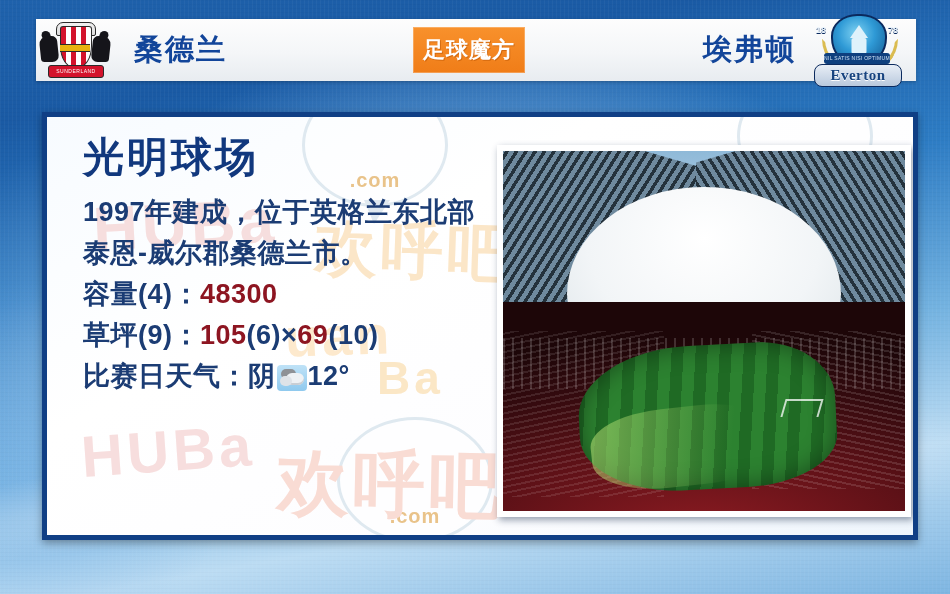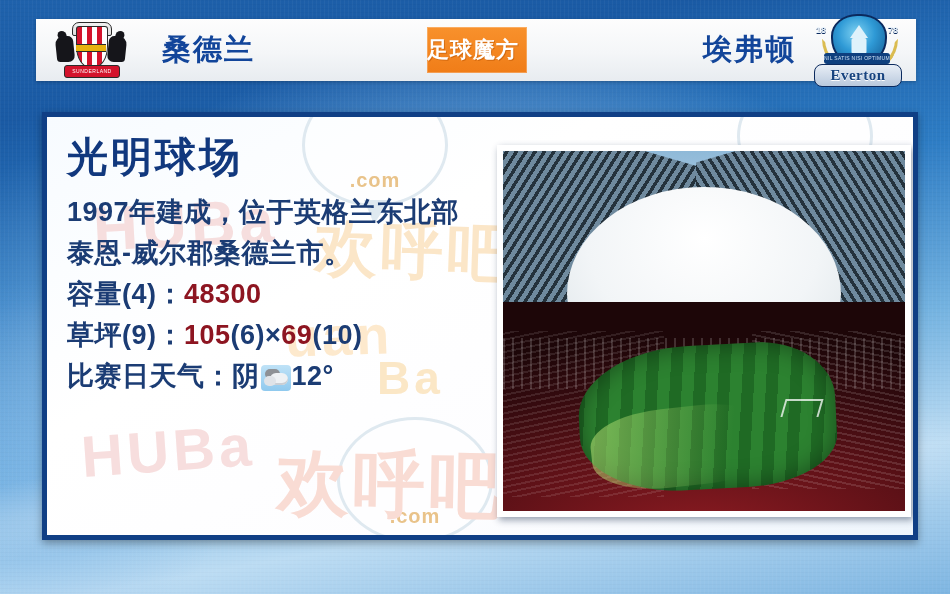--- a/index.html
+++ b/index.html
@@ -30,43 +30,43 @@
   .bg-swoosh2{position:absolute;right:-40px;top:300px;width:520px;height:260px;
     background:radial-gradient(ellipse 320px 90px at 60% 50%, rgba(255,255,255,.18), rgba(255,255,255,0) 72%);
     transform:rotate(7deg);}
 
   
   .header{position:absolute;left:36px;top:19px;width:880px;height:62px;
     background:linear-gradient(180deg,#fdfdfd 0%,#f4f6f8 55%,#e8ecf0 100%);
     box-shadow:0 1px 3px rgba(0,0,0,.25);
     display:flex;align-items:center;}
   .team{display:flex;align-items:center;height:100%;}
-  .team.home{flex:1;padding-left:18px;gap:34px;}
+  .team.home{flex:1;padding-left:2px;gap:22px;}
   .team.away{flex:1;justify-content:flex-end;padding-right:16px;gap:18px;}
   .team-name{font-size:29px;font-weight:bold;color:#12459a;letter-spacing:2px;}
 
   
   .crest-sun{position:relative;width:74px;height:56px;flex:none;}
   .sun-shield{position:absolute;left:22px;top:4px;width:30px;height:40px;
     background:repeating-linear-gradient(90deg,#d3132c 0 5px,#fff 5px 10px);
     border:1.5px solid #2b2b2b;border-radius:3px 3px 14px 14px/3px 3px 22px 22px;}
   .sun-top{position:absolute;left:18px;top:0px;width:38px;height:12px;
     background:linear-gradient(180deg,#f2f2f2,#dcdcdc);border:1.5px solid #2b2b2b;border-radius:7px 7px 2px 2px;}
   .sun-band{position:absolute;left:22px;top:22px;width:30px;height:6px;background:#e8b20f;border-top:1px solid #2b2b2b;border-bottom:1px solid #2b2b2b;}
   .lion{position:absolute;top:14px;width:18px;height:26px;background:#15151a;
     border-radius:9px 5px 7px 3px;}
   .lion.l{left:2px;transform:skewX(6deg);}
   .lion.r{right:2px;transform:skewX(-6deg) scaleX(-1);}
   .lion:after{content:"";position:absolute;top:-5px;left:3px;width:9px;height:9px;background:#15151a;border-radius:50%;}
   .sun-scroll{position:absolute;left:10px;bottom:0;width:54px;height:11px;background:#d3132c;
     border:1px solid #2b2b2b;border-radius:3px;font-size:5px;color:#fff;text-align:center;line-height:10px;letter-spacing:.5px;overflow:hidden;}
 
   
-  .center-logo{width:100px;height:46px;background:linear-gradient(180deg,#f8912c 0%,#f07d18 100%);
-    display:flex;align-items:center;flex:none;
+  .center-logo{width:112px;height:46px;background:linear-gradient(180deg,#f8912c 0%,#f07d18 100%);
+    display:flex;align-items:center;justify-content:center;flex:none;
     box-shadow:inset 0 0 0 1px rgba(255,255,255,.25);}
   .center-logo span{color:#fff;font-size:22px;font-weight:bold;letter-spacing:1px;
     text-shadow:1px 1px 0 rgba(180,80,0,.5);}
 
   
   .crest-eve{position:relative;width:86px;height:74px;flex:none;}
   .eve-shield{position:absolute;left:17px;top:1px;width:52px;height:46px;
     background:radial-gradient(circle at 45% 38%,#7fd2f2 0%,#2f9ad6 45%,#12578f 100%);
     border:2px solid #0b2a5e;border-radius:26px 26px 22px 22px/22px 22px 26px 26px;}
   .eve-tower{position:absolute;left:50%;top:9px;transform:translateX(-50%);width:0;height:0;
@@ -94,21 +94,21 @@
   
   .wm{position:absolute;pointer-events:none;user-select:none;}
   .bubble{border:3px solid #dfe9f0;border-radius:50%;background:rgba(255,255,255,.35);}
   .bubble:after{content:"";position:absolute;left:42%;bottom:-20px;width:0;height:0;
     border-left:10px solid transparent;border-right:16px solid transparent;border-top:24px solid #dfe9f0;}
   .bubble span{position:absolute;left:0;right:0;bottom:12px;text-align:center;
     color:#e9c38a;font-size:20px;font-weight:bold;letter-spacing:1px;}
   .wm-text{font-size:62px;font-weight:bold;letter-spacing:4px;white-space:nowrap;}
 
   
-  .info{position:absolute;left:20px;top:20px;width:420px;z-index:5;}
+  .info{position:absolute;left:36px;top:20px;width:420px;z-index:5;}
   .title{font-size:41px;font-weight:bold;color:#11387e;letter-spacing:3px;line-height:1;margin-bottom:14px;}
   .line{font-size:27px;font-weight:bold;color:#1b3c74;line-height:1.52;letter-spacing:.5px;white-space:nowrap;}
   .val-red{color:#8d1521;}
   .wx{display:inline-flex;align-items:center;vertical-align:-6px;}
   .wx-icon{display:inline-block;width:30px;height:26px;border-radius:4px;
     background:linear-gradient(180deg,#bfe2f7,#8fc9ee);position:relative;margin:0 1px;}
   .cloud-a{position:absolute;left:4px;top:4px;width:15px;height:10px;background:#8e9196;border-radius:8px;}
   .cloud-b{position:absolute;left:9px;top:8px;width:18px;height:12px;background:#eef1f4;border-radius:8px;
     box-shadow:inset 0 -2px 0 #c9ced4;}
   .cloud-c{position:absolute;left:3px;top:11px;width:12px;height:10px;background:#dfe3e8;border-radius:6px;}

